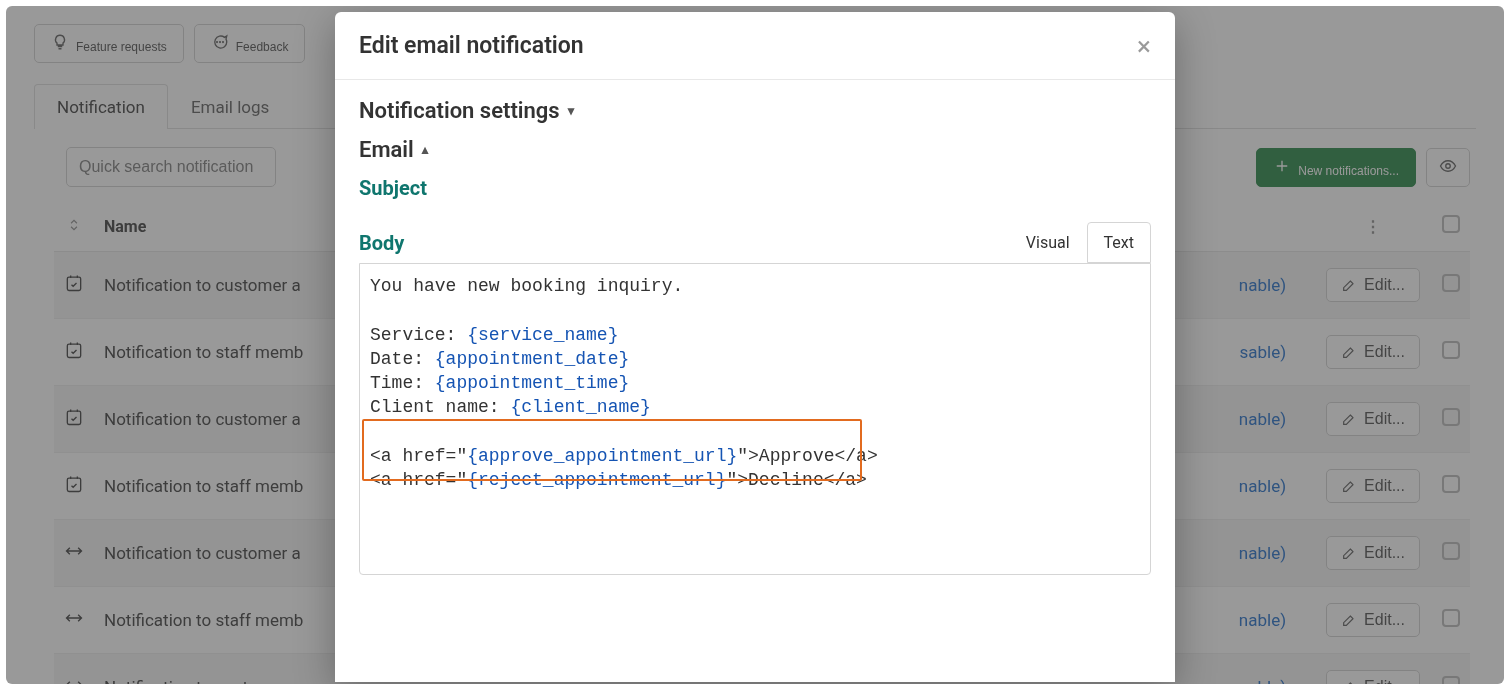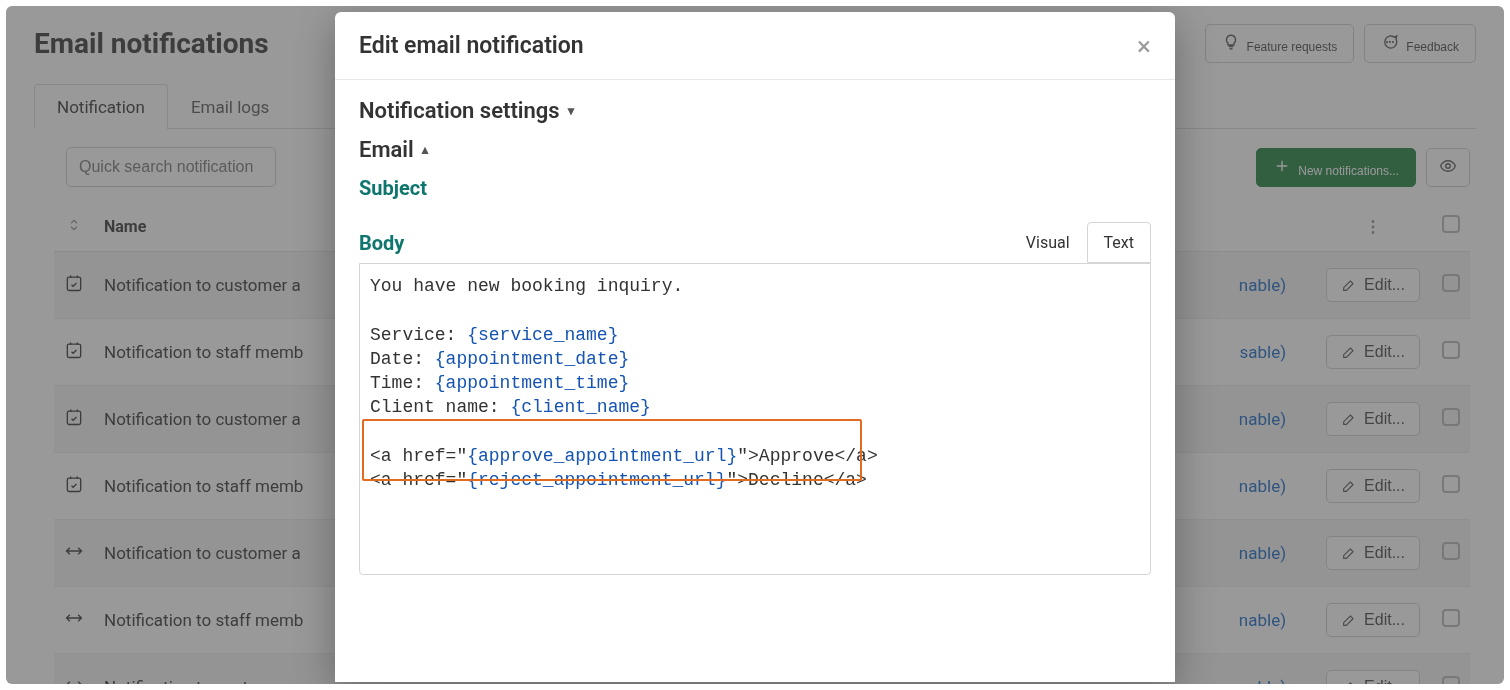--- a/index.html
+++ b/index.html
@@ -66,21 +66,20 @@
   .tok-var { color: #1554b3; }
   .hl-box { position: absolute; border: 2.5px solid #e26b1f; border-radius: 2px; left: 2px; top: 155px; width: 500px; height: 62px; pointer-events: none; }
 </style>
 </head>
 <body>
 
 <div class="viewport">
   <div class="frame">
 
     <div class="page-header">
-      <div class="page-title">Email notifications</div>
       <div class="header-actions">
         <button class="btn">
           <span>
             <svg viewBox="0 0 24 24">
                 <path d="M9 18h6M10 21h4M12 3a6 6 0 0 0-4 10.5V16h8v-2.5A6 6 0 0 0 12 3z"></path>
               </svg>
           </span>
           <span>Feature requests</span>
         </button>
         <button class="btn">

